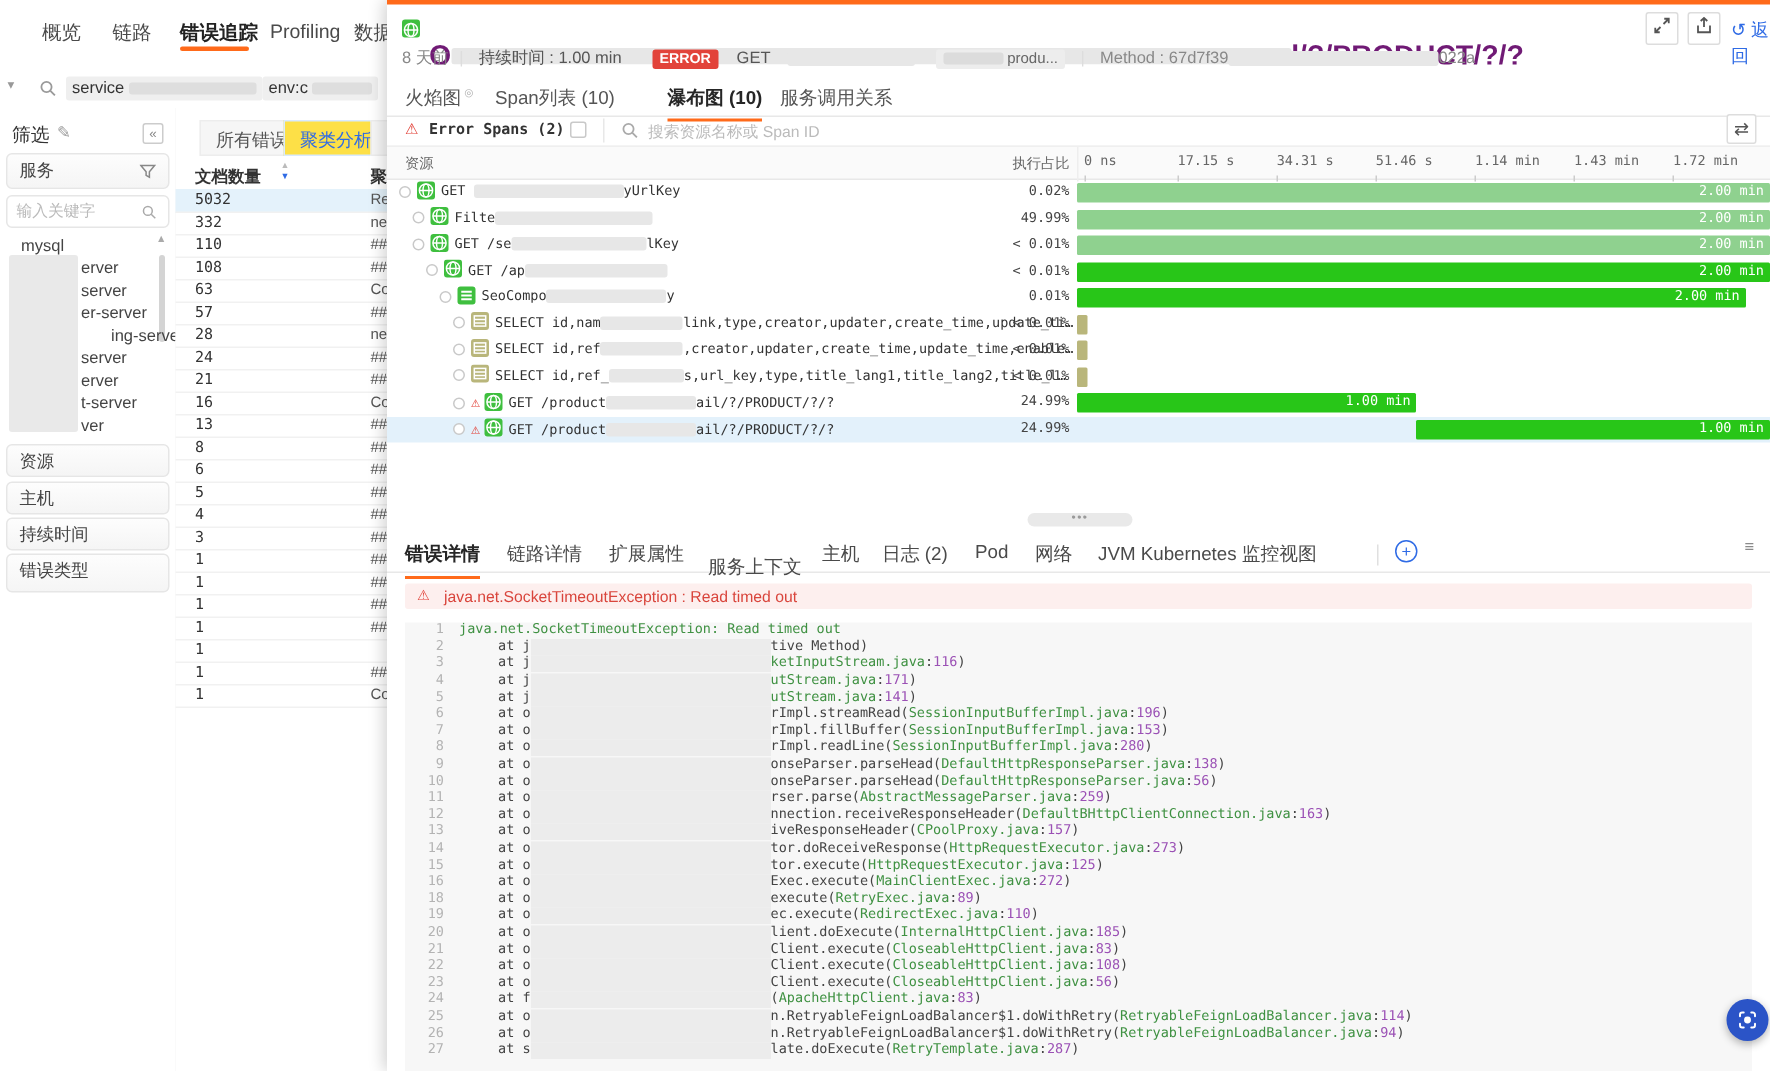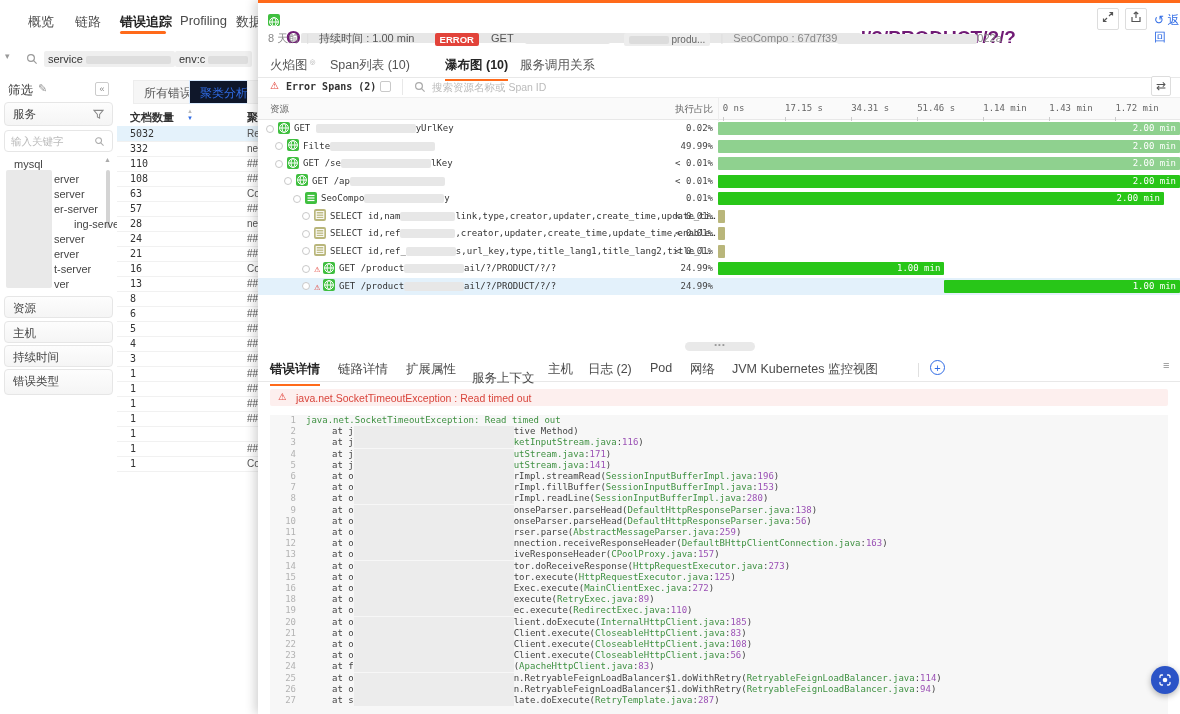--- a/index.html
+++ b/index.html
@@ -17,21 +17,21 @@
   .searchrow{position:absolute;left:0;top:46px;width:258px;height:26px;border-bottom:1px solid #e9e9e9;background:#fff;}
   .chip{position:absolute;top:5px;height:16px;background:#efefef;border-radius:2px;font-size:11px;color:#333;line-height:16px;padding:0 4px;white-space:nowrap;}
   
   .sidebar{position:absolute;left:0;top:72px;width:117px;height:642px;border-right:1px solid #e9e9e9;background:#fff;}
   .panelbox{position:absolute;left:4px;width:109px;border:1px solid #e6e6e6;border-radius:4px;background:linear-gradient(#fdfdfd,#f5f5f5);box-sizing:border-box;}
   .sec-label{font-size:11.5px;color:#444;line-height:22px;padding-left:8px;}
   .svc-item{position:absolute;font-size:11px;color:#444;white-space:nowrap;}
   
   .midcol{position:absolute;left:117px;top:72px;width:400px;height:642px;background:#fff;}
   .midtab{position:absolute;top:8px;height:24px;line-height:24px;font-size:12px;color:#555;background:#f6f6f6;border:1px solid #ededed;box-sizing:border-box;padding:0 10px;white-space:nowrap;cursor:pointer;}
-  .midtab.active{background:#0f172a;color:#2f6be5;border-color:#d8eaff;}
+  .midtab.active{background:#fde047;color:#2f6be5;border-color:#d8eaff;}
   .midrow{position:absolute;left:0;width:400px;height:15px;border-bottom:1px solid #f1f1f1;font-size:10px;}
   .midrow.selected{background:#e4f2fb;}
   
   .modal{position:absolute;left:258px;top:0;width:922px;height:714px;background:#fff;border-top:3px solid #ff6a1a;box-shadow:-3px 0 10px rgba(0,0,0,.18);box-sizing:border-box;}
   .icon-btn{position:absolute;width:22px;height:22px;border:1px solid #ddd;border-radius:2px;background:#fff;box-sizing:border-box;text-align:center;line-height:20px;color:#555;font-size:12px;cursor:pointer;}
   .mtab{position:absolute;top:0;font-size:12.5px;color:#555;cursor:pointer;white-space:nowrap;height:20px;}
   .mtab.active{color:#262626;font-weight:bold;}
   .mtab .u{position:absolute;left:0;right:0;bottom:-4px;height:2px;background:#ff6a1a;}
   .err-badge{display:inline-block;background:#e2433a;color:#fff;font-size:9.5px;font-weight:bold;padding:1px 5px;border-radius:2px;vertical-align:middle;}
   .pill{display:inline-block;background:#ededed;border-radius:2px;font-size:10px;color:#666;padding:1px 5px;vertical-align:middle;}
@@ -268,21 +268,21 @@
       <span style="color:#888;">8 天前</span><span class="sep">|</span>
       <span>持续时间 : 1.00 min</span>
       <span style="display:inline-block;width:14px;"></span>
       <span class="err-badge">ERROR</span>
       <span style="display:inline-block;width:6px;"></span>
       <span>GET</span>
       <span style="display:inline-block;width:8px;"></span><span class="blur" id="methodblur" style="width: 85px;"></span>
       <span style="display:inline-block;width:8px;"></span>
       <span class="pill"><span class="blur" style="width:40px;height:8px;background:#dcdcdc;"></span> <span>produ...</span></span>
       <span class="sep">|</span>
-      <span style="color:#888;"><span>SeoCompo : </span><span>67d7f39</span><span class="blur" id="traceblur" style="width: 140px;"></span><span>022a</span></span>
+      <span style="color:#888;"><span>Method : </span><span>67d7f39</span><span class="blur" id="traceblur" style="width: 140px;"></span><span>022a</span></span>
     </div>
 
     
     <div class="abs" style="left:0;top:50px;width:922px;height:24px;border-bottom:1px solid #e8e8e8;" id="mtabs">
         <span class="mtab" style="left: 12px; top: 4px;">火焰图<span style="font-size: 7px; color: rgb(170, 170, 170); vertical-align: super; margin-left: 2px;">◎</span></span>
         <span class="mtab" style="left: 72px; top: 4px;">Span列表 (10)</span>
         <span class="mtab active" style="left: 187px; top: 4px;">瀑布图 (10)<span class="u"></span></span>
         <span class="mtab" style="left: 262px; top: 4px;">服务调用关系</span>
       </div>
 

